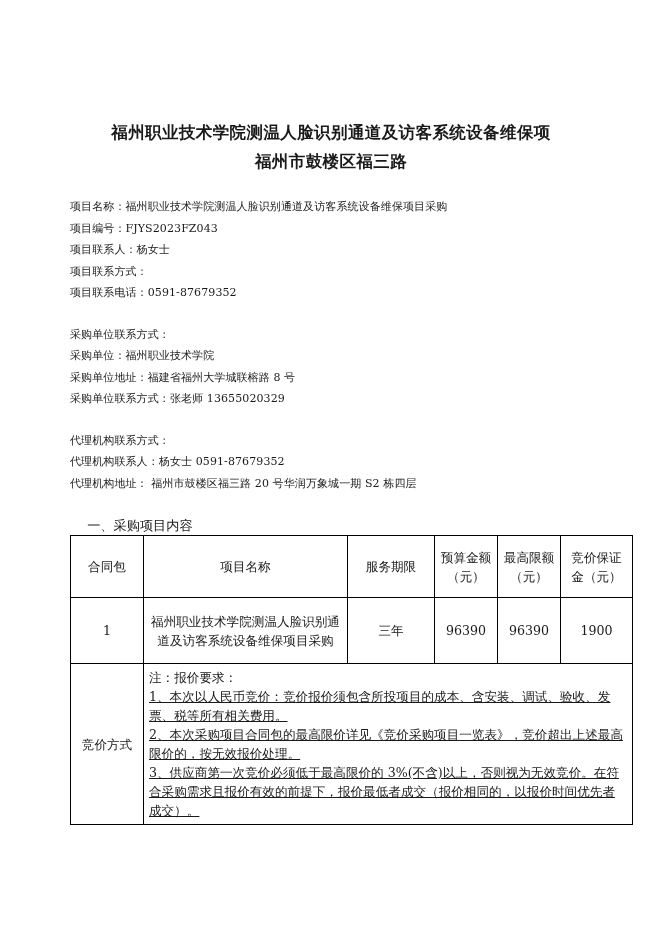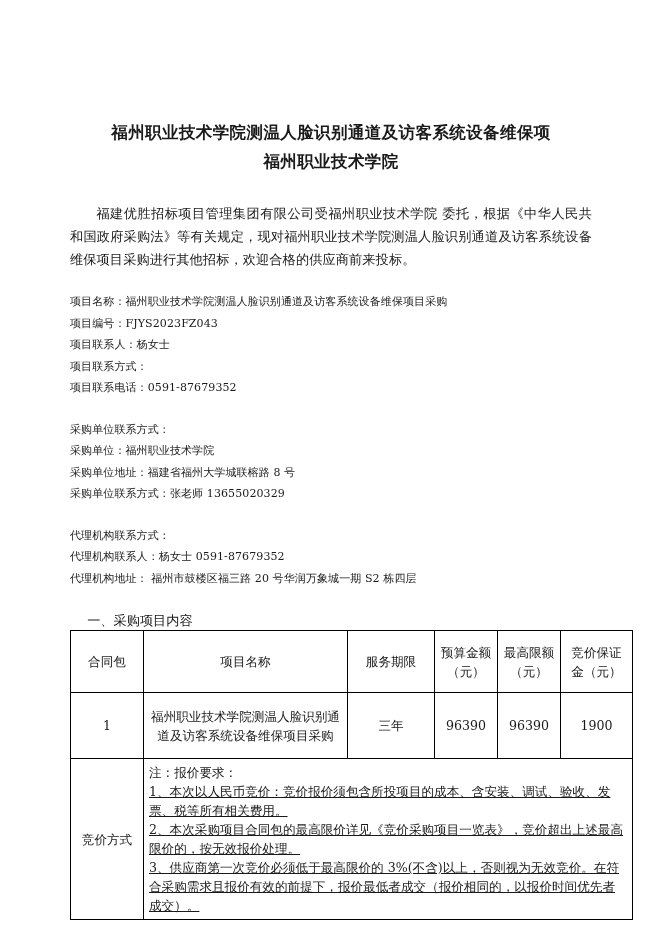--- a/index.html
+++ b/index.html
@@ -110,24 +110,23 @@
   .notes-line { white-space: nowrap; }
   .notes-line.wrap { white-space: normal; text-decoration: underline; }
 </style>
 </head>
 <body>
 
 <div class="page">
 
   <h1 class="doc-title">
     <span>福州职业技术学院测温人脸识别通道及访客系统设备维保项</span><br>
-    <span>福州职业技术学院</span>
+    <span>福州市鼓楼区福三路</span>
   </h1>
 
-  <p class="lead">福建优胜招标项目管理集团有限公司受福州职业技术学院 委托，根据《中华人民共和国政府采购法》等有关规定，现对福州职业技术学院测温人脸识别通道及访客系统设备维保项目采购进行其他招标，欢迎合格的供应商前来投标。</p>
 
   <div class="info-block">
     <div class="info-line">项目名称：福州职业技术学院测温人脸识别通道及访客系统设备维保项目采购</div>
     <div class="info-line">项目编号：FJYS2023FZ043</div>
     <div class="info-line">项目联系人：杨女士</div>
     <div class="info-line">项目联系方式：</div>
     <div class="info-line">项目联系电话：0591-87679352</div>
   </div>
 
   <div class="info-block">

